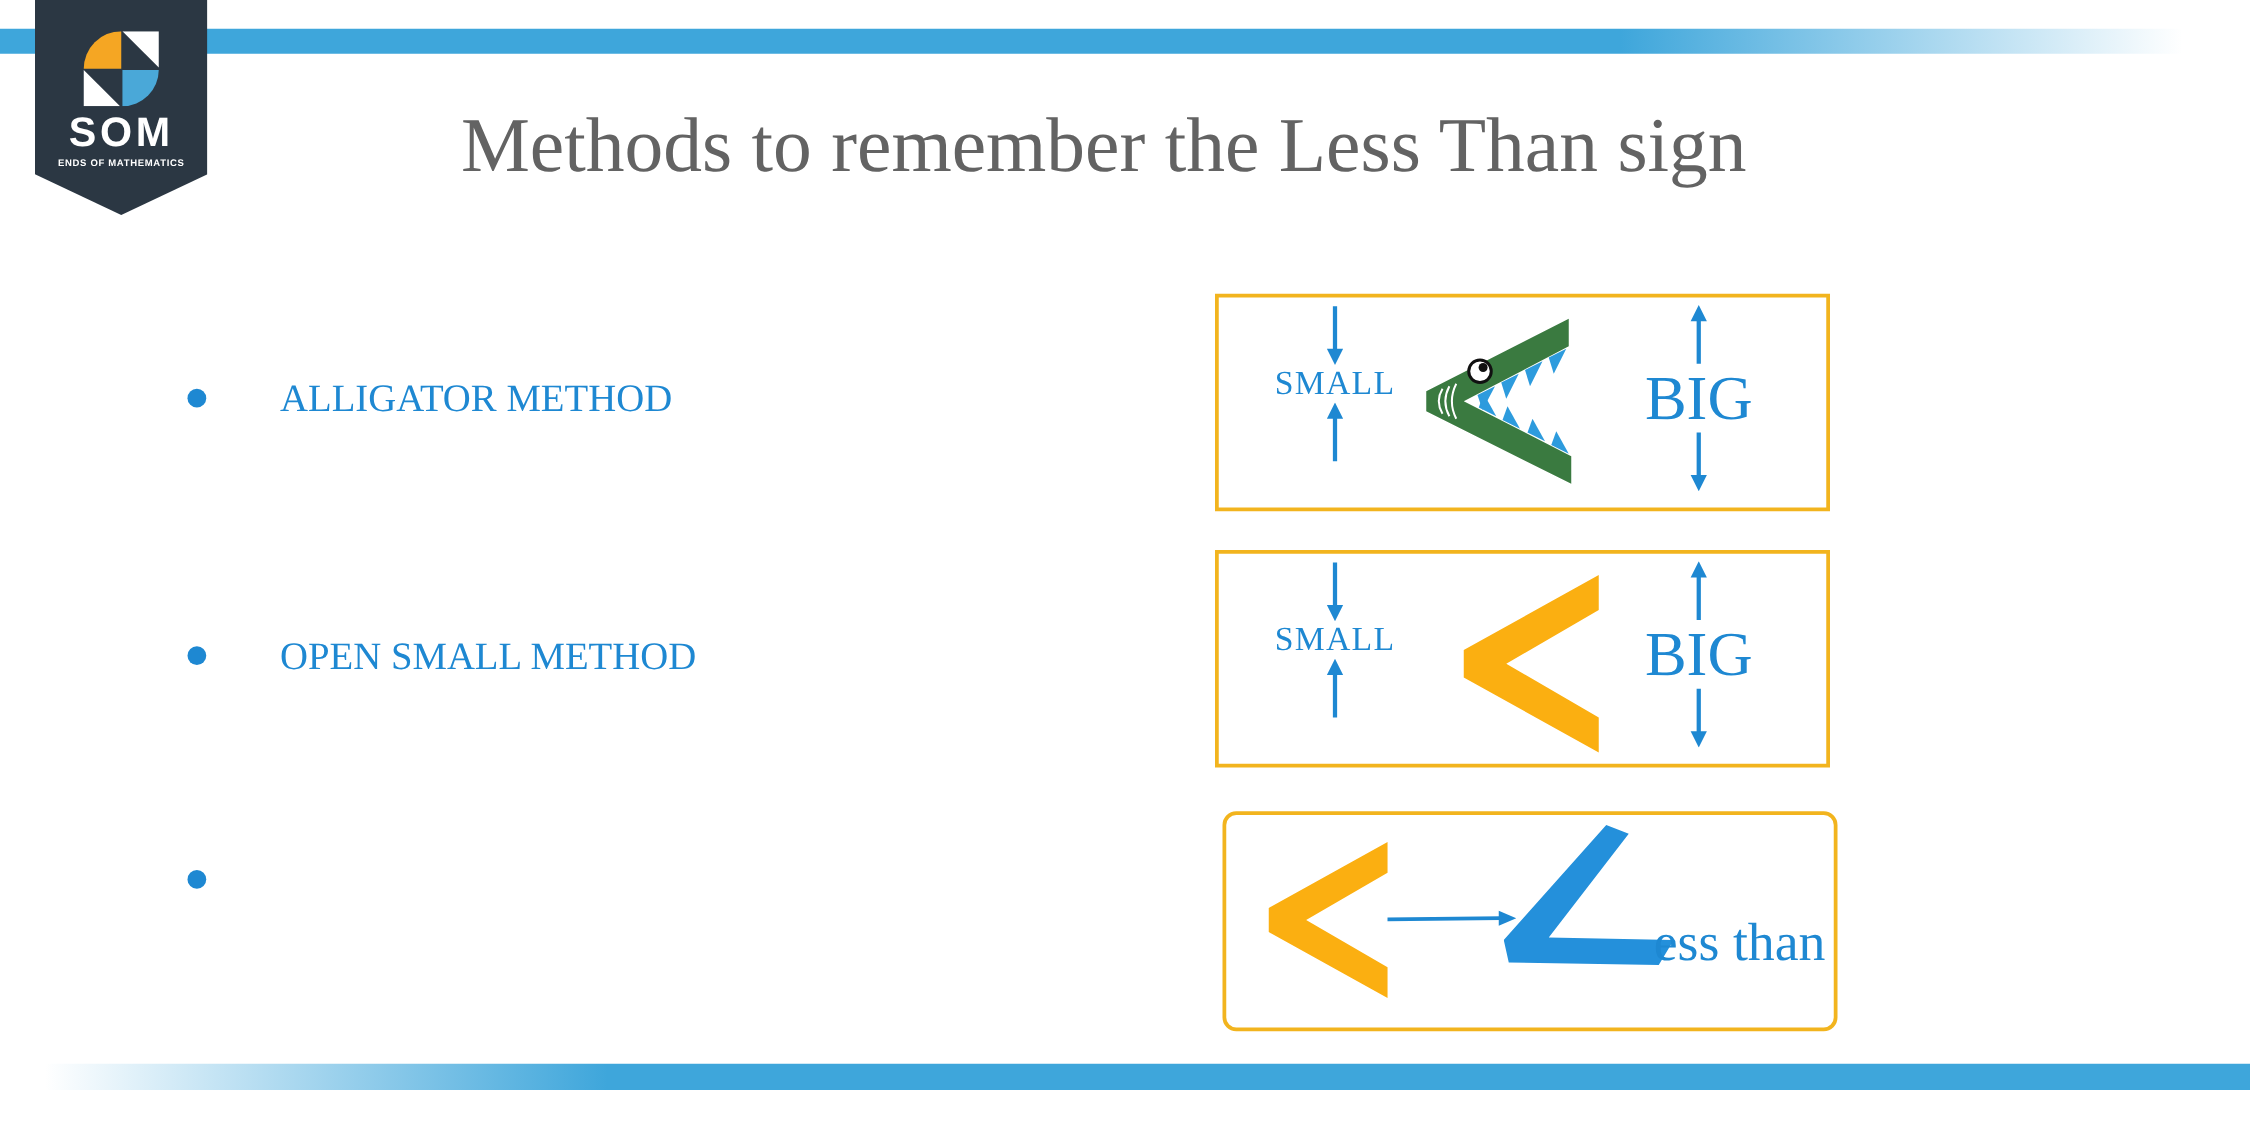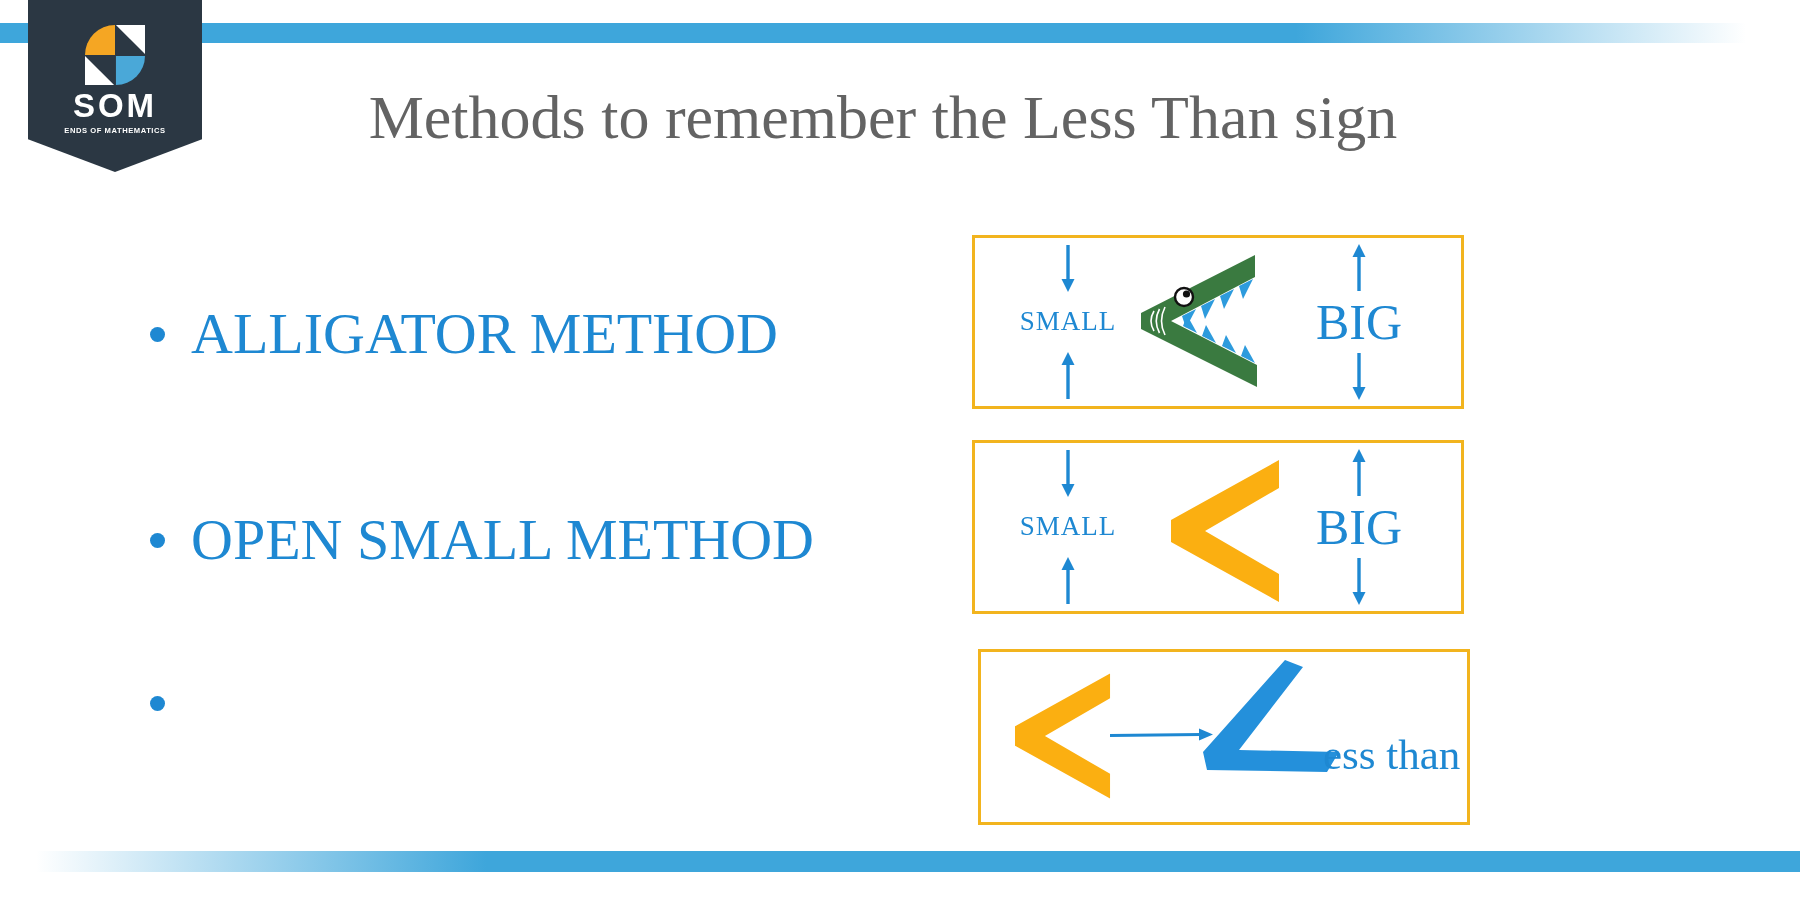--- a/index.html
+++ b/index.html
@@ -6,50 +6,50 @@
   body { width:1800px; height:900px; position:relative; overflow:hidden;
          font-family:"Liberation Serif", serif; }
 
   
   .stripe-top { position:absolute; left:0; top:23px; width:1800px; height:20px;
     background:linear-gradient(to right, #3EA6DB 0%, #3EA6DB 72%, rgba(255,255,255,0) 97%); }
   .stripe-bottom { position:absolute; left:0; top:851px; width:1800px; height:21px;
     background:linear-gradient(to right, rgba(255,255,255,0) 2%, #3EA6DB 27%, #3EA6DB 100%); }
 
   
-  .logo-banner { position:absolute; left:28px; top:0; width:174px; height:172px;
+  .logo-banner { position:absolute; left:28px; top:0; width:138px; height:172px;
     background:#2B3743; z-index:5;
     clip-path:polygon(0 0, 100% 0, 100% 81%, 50% 100%, 0 81%);
     display:flex; flex-direction:column; align-items:center; }
   .logo-mark { margin-top:25px; }
   .logo-acronym { color:#ffffff; font-family:"Liberation Sans", sans-serif;
     font-weight:bold; font-size:33px; letter-spacing:3px; line-height:1; margin-top:4px; }
   .logo-tagline { color:#ffffff; font-family:"Liberation Sans", sans-serif;
     font-size:7.6px; font-weight:bold; letter-spacing:0.55px; margin-top:4px; white-space:nowrap; }
 
   
   .slide-title { position:absolute; top:82px; left:883px; transform:translateX(-50%);
     font-size:62px; color:#636363; white-space:nowrap; }
 
   
   .bullet-row { position:absolute; left:150px; display:flex; align-items:center; gap:26px; }
   .bullet-row.b1 { top:301px; }
   .bullet-row.b2 { top:507px; }
   .bullet-row.b3 { top:696px; }
   .dot { width:15px; height:15px; border-radius:50%; background:#1E88D2; flex:0 0 auto; }
-  .bullet-label { font-size:58px; color:#1E88D2; line-height:1.15; white-space:nowrap; }
+  .bullet-label { font-size:31px; color:#1E88D2; line-height:1.15; white-space:nowrap;margin-left:33px; }
 
   
   .fig { position:absolute; background:#ffffff; border:3px solid #F2B41E; }
   .fig1 { left:972px; top:235px; width:486px; height:168px; }
   .fig2 { left:972px; top:440px; width:486px; height:168px; }
-  .fig3 { left:978px; top:649px; width:486px; height:170px; }
+  .fig3 { left:978px; top:649px; width:486px; height:170px;border-radius:11px; }
 
   .side-col { position:absolute; top:6px; bottom:6px; width:100px;
-    display:flex; flex-direction:column; align-items:center; justify-content:space-between; }
+    display:flex; flex-direction:column; align-items:center; }
   .col-small { left:43px; }
   .col-big { left:334px; }
   .small-label { font-size:27px; color:#1E88D2; letter-spacing:1px; line-height:1.1; }
   .big-label { font-size:50px; color:#1E88D2; line-height:1.05; }
 
   .alligator-svg { position:absolute; left:160px; top:15px; }
   .lt-yellow-fig2 { position:absolute; left:186px; top:13px; }
   .lt-yellow-fig3 { position:absolute; left:22px; top:18px; }
   .arrow-right-svg { position:absolute; left:128px; top:74px; }
   .l-shape-svg { position:absolute; left:222px; top:8px; }

